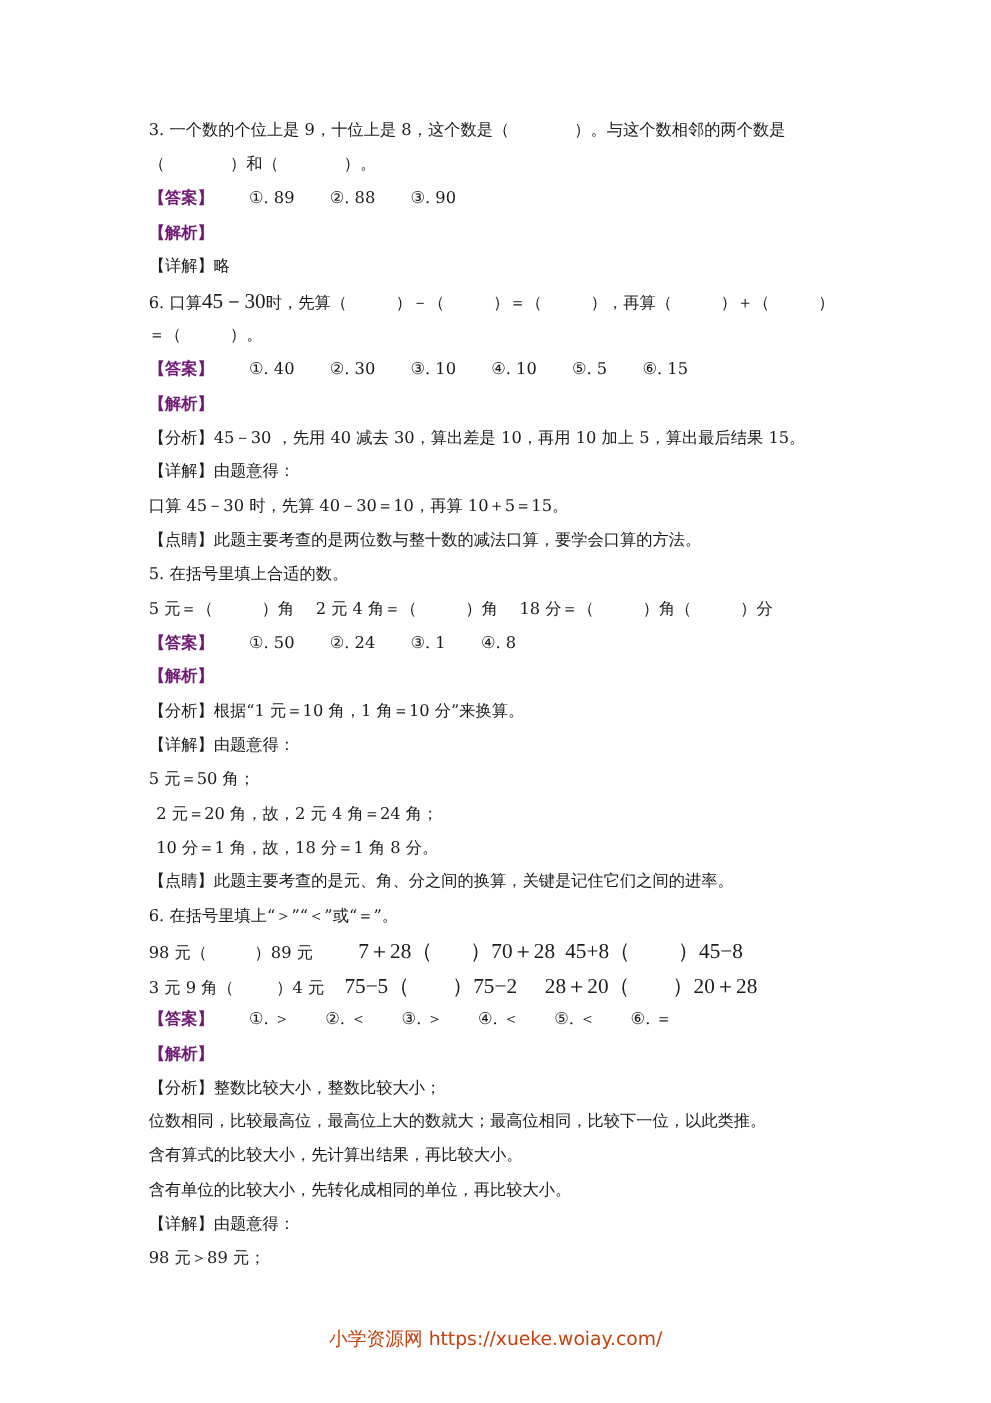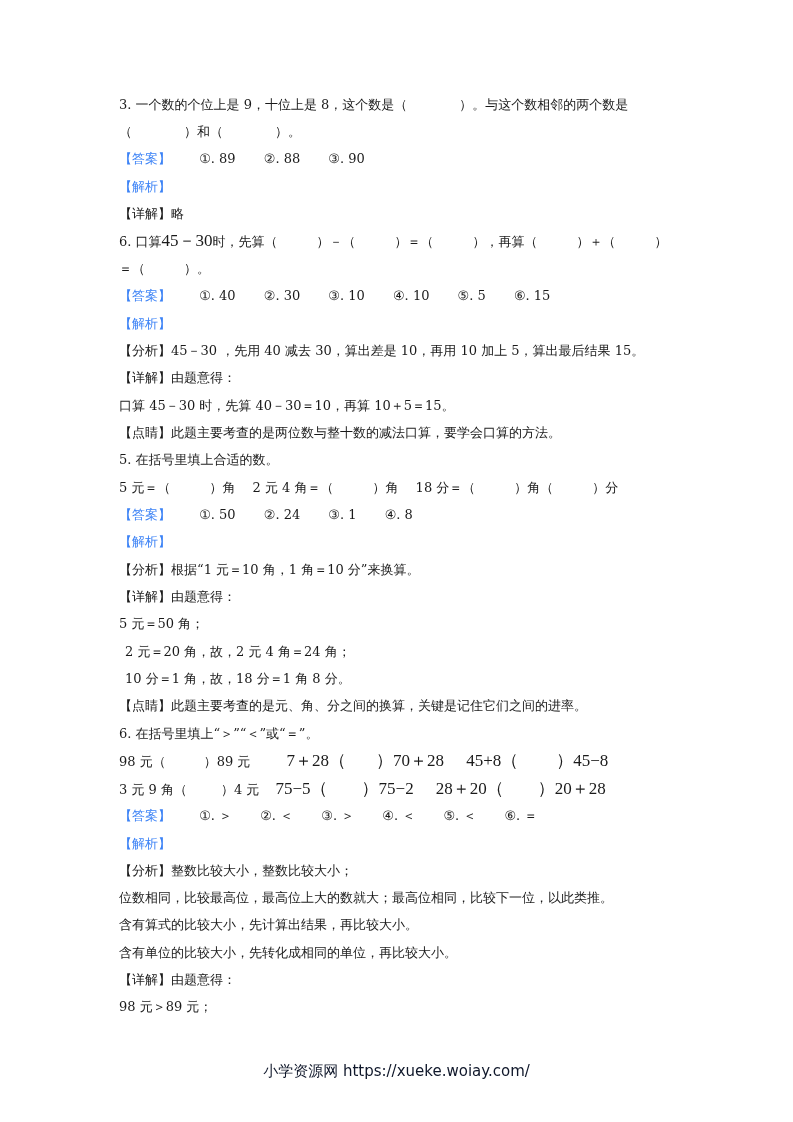--- a/index.html
+++ b/index.html
@@ -1,26 +1,26 @@
 <!DOCTYPE html>
 <html><head>
 <meta charset="utf-8">
 <style>
   html, body { margin: 0; padding: 0; background: #ffffff; }
   body { width: 793px; height: 1122px; position: relative; overflow: hidden;
          font-family: "DejaVu Serif", "Liberation Serif", serif; color: #1a1a1a; }
   .page { position: absolute; left: 119px; top: 93px; width: 560px; }
   .line { position: absolute; left: 0; font-size: 13px; white-space: nowrap; line-height: 20px; }
-  .blue { color: #3b82f6; }
+  .blue { color: #701a75; font-weight: bold; }
   .math { font-family: "Liberation Serif", serif; font-size: 17px; }
   .gap { display: inline-block; }
   .ans-item { display: inline-block; margin-left: 24px; }
   .ans-item:first-of-type { margin-left: 30px; }
   .footer { position: absolute; top: 1062px; left: 0; width: 793px; text-align: center;
-            font-family: "DejaVu Sans", sans-serif; font-size: 15px; color: #0f172a; }
+            font-family: "DejaVu Sans", sans-serif; font-size: 15px; color: #c2410c; }
 </style>
 </head>
 <body>
 
 <div class="page">
 
   <div class="line" style="top:2px">3. 一个数的个位上是 9，十位上是 8，这个数是（　　　　）。与这个数相邻的两个数是</div>
   <div class="line" style="top:29px">（　　　　）和（　　　　）。</div>
   <div class="line" style="top:56px">
     <span class="blue">【答案】</span>
@@ -78,21 +78,21 @@
   <div class="line" style="top:549px; left:6px">2 元＝20 角，故，2 元 4 角＝24 角；</div>
   <div class="line" style="top:576px; left:6px">10 分＝1 角，故，18 分＝1 角 8 分。</div>
   <div class="line" style="top:603px">
     <span>【点睛】</span><span>此题主要考查的是元、角、分之间的换算，关键是记住它们之间的进率。</span>
   </div>
 
   <div class="line" style="top:631px">6. 在括号里填上“＞”“＜”或“＝”。</div>
   <div class="line" style="top:658px">
     <span>98 元（</span><span class="gap" style="width:38px"></span><span>）89 元</span>
     <span class="math" style="margin-left:32px">7＋28（</span><span class="gap" style="width:30px"></span><span class="math">）70＋28</span>
-    <span class="math" style="margin-left:18px">45+8（</span><span class="gap" style="width:38px"></span><span class="math">）45−8</span>
+    <span class="math" style="margin-left:4px">45+8（</span><span class="gap" style="width:38px"></span><span class="math">）45−8</span>
   </div>
   <div class="line" style="top:686px">
     <span>3 元 9 角（</span><span class="gap" style="width:34px"></span><span>）4 元</span>
     <span class="math" style="margin-left:12px">75−5（</span><span class="gap" style="width:34px"></span><span class="math">）75−2</span>
     <span class="math" style="margin-left:18px">28＋20（</span><span class="gap" style="width:34px"></span><span class="math">）20＋28</span>
   </div>
   <div class="line" style="top:713px">
     <span class="blue">【答案】</span>
     <span class="ans-item">①. ＞</span>
     <span class="ans-item">②. ＜</span>

